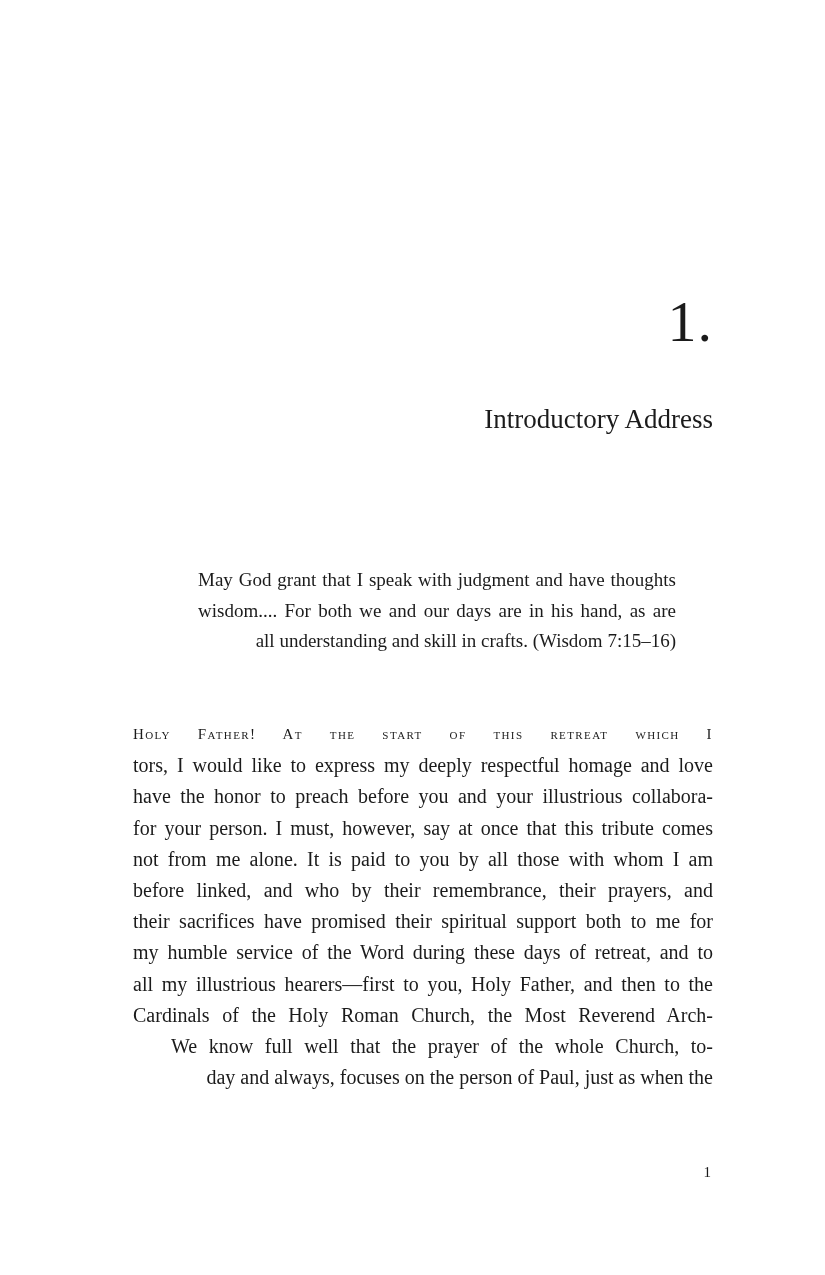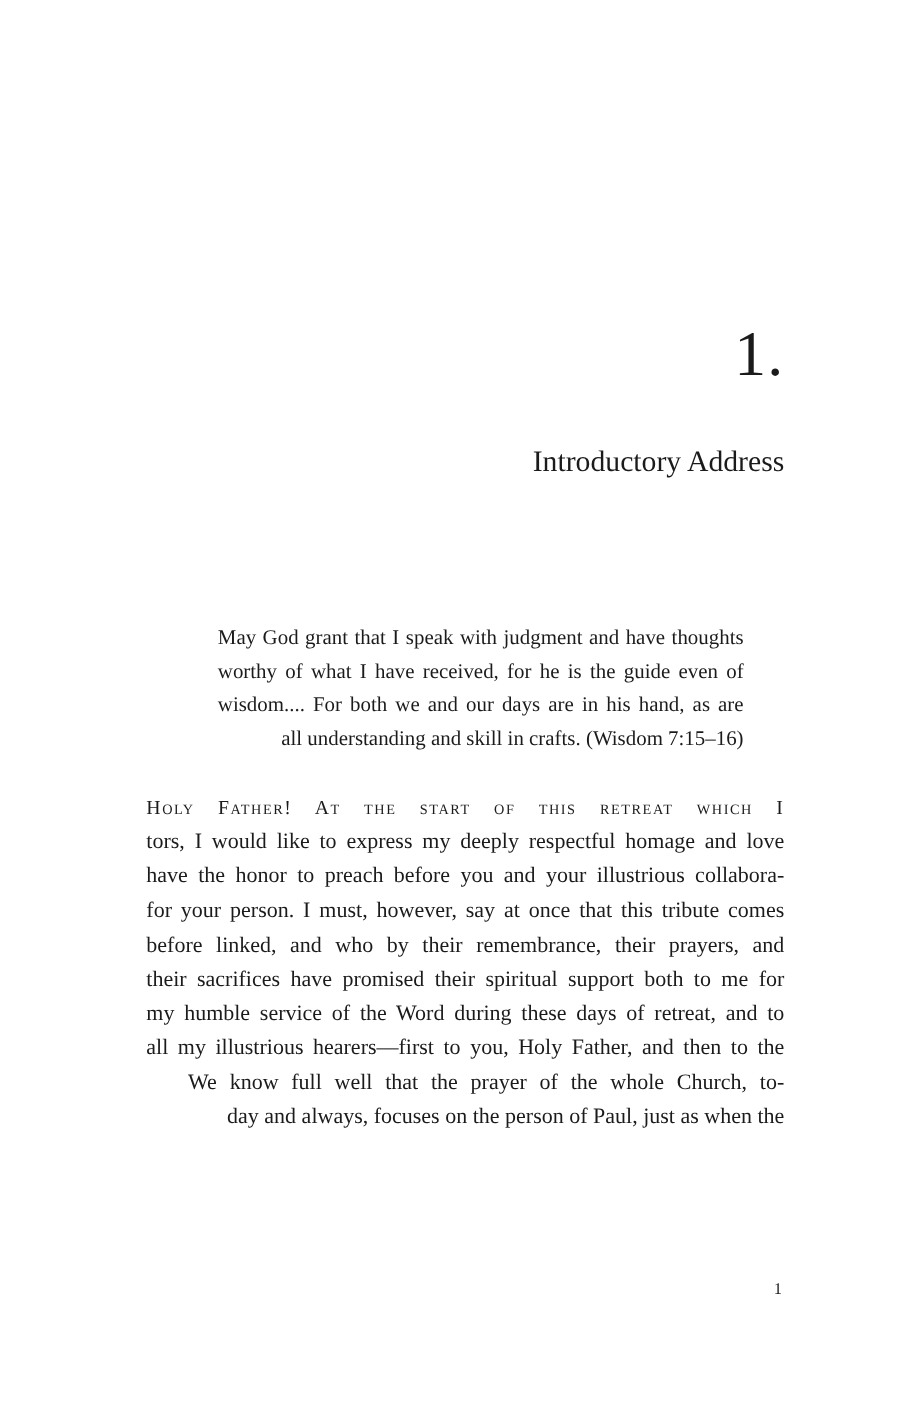--- a/index.html
+++ b/index.html
@@ -57,21 +57,21 @@
     white-space: normal;
   }
   .line.just {
     text-align: justify;
     text-align-last: justify;
     text-justify: inter-word;
   }
   .line.smallcaps {
     font-variant: small-caps;
     letter-spacing: 1.4px;
-    font-size: 18px;
+    font-size: 15px;
   }
   .line.indent {
     text-indent: 38px;
   }
   .page-number {
     position: absolute;
     top: 1163px;
     left: 133px;
     width: 578px;
     text-align: right;
@@ -83,35 +83,36 @@
 <body>
 
 <div class="page">
 
   <div class="chapter-number">1.</div>
 
   <div class="chapter-subtitle">Introductory Address</div>
 
   <div class="epigraph">
     <div class="line just">May God grant that I speak with judgment and have thoughts</div>
-    <div class="line just">worthy of what I have received, for he is the guide even of</div>
     <div class="line just">wisdom.... For both we and our days are in his hand, as are</div>
     <div class="line">all understanding and skill in crafts. (Wisdom 7:15–16)</div>
   </div>
 
   <div class="body-text">
     <div>
       <div class="line just smallcaps">Holy Father! At the start of this retreat which I</div>
       <div class="line just">tors, I would like to express my deeply respectful homage and love</div>
       <div class="line just">have the honor to preach before you and your illustrious collabora-</div>
       <div class="line just">for your person. I must, however, say at once that this tribute comes</div>
+      <div class="line just">not from me alone. It is paid to you by all those with whom I am</div>
       <div class="line just">before linked, and who by their remembrance, their prayers, and</div>
       <div class="line just">their sacrifices have promised their spiritual support both to me for</div>
       <div class="line just">my humble service of the Word during these days of retreat, and to</div>
       <div class="line just">all my illustrious hearers—first to you, Holy Father, and then to the</div>
+      <div class="line just">Cardinals of the Holy Roman Church, the Most Reverend Arch-</div>
     </div>
     <div>
       <div class="line just indent">We know full well that the prayer of the whole Church, to-</div>
       <div class="line">day and always, focuses on the person of Paul, just as when the</div>
     </div>
   </div>
 
   <div class="page-number">1</div>
 
 </div>

